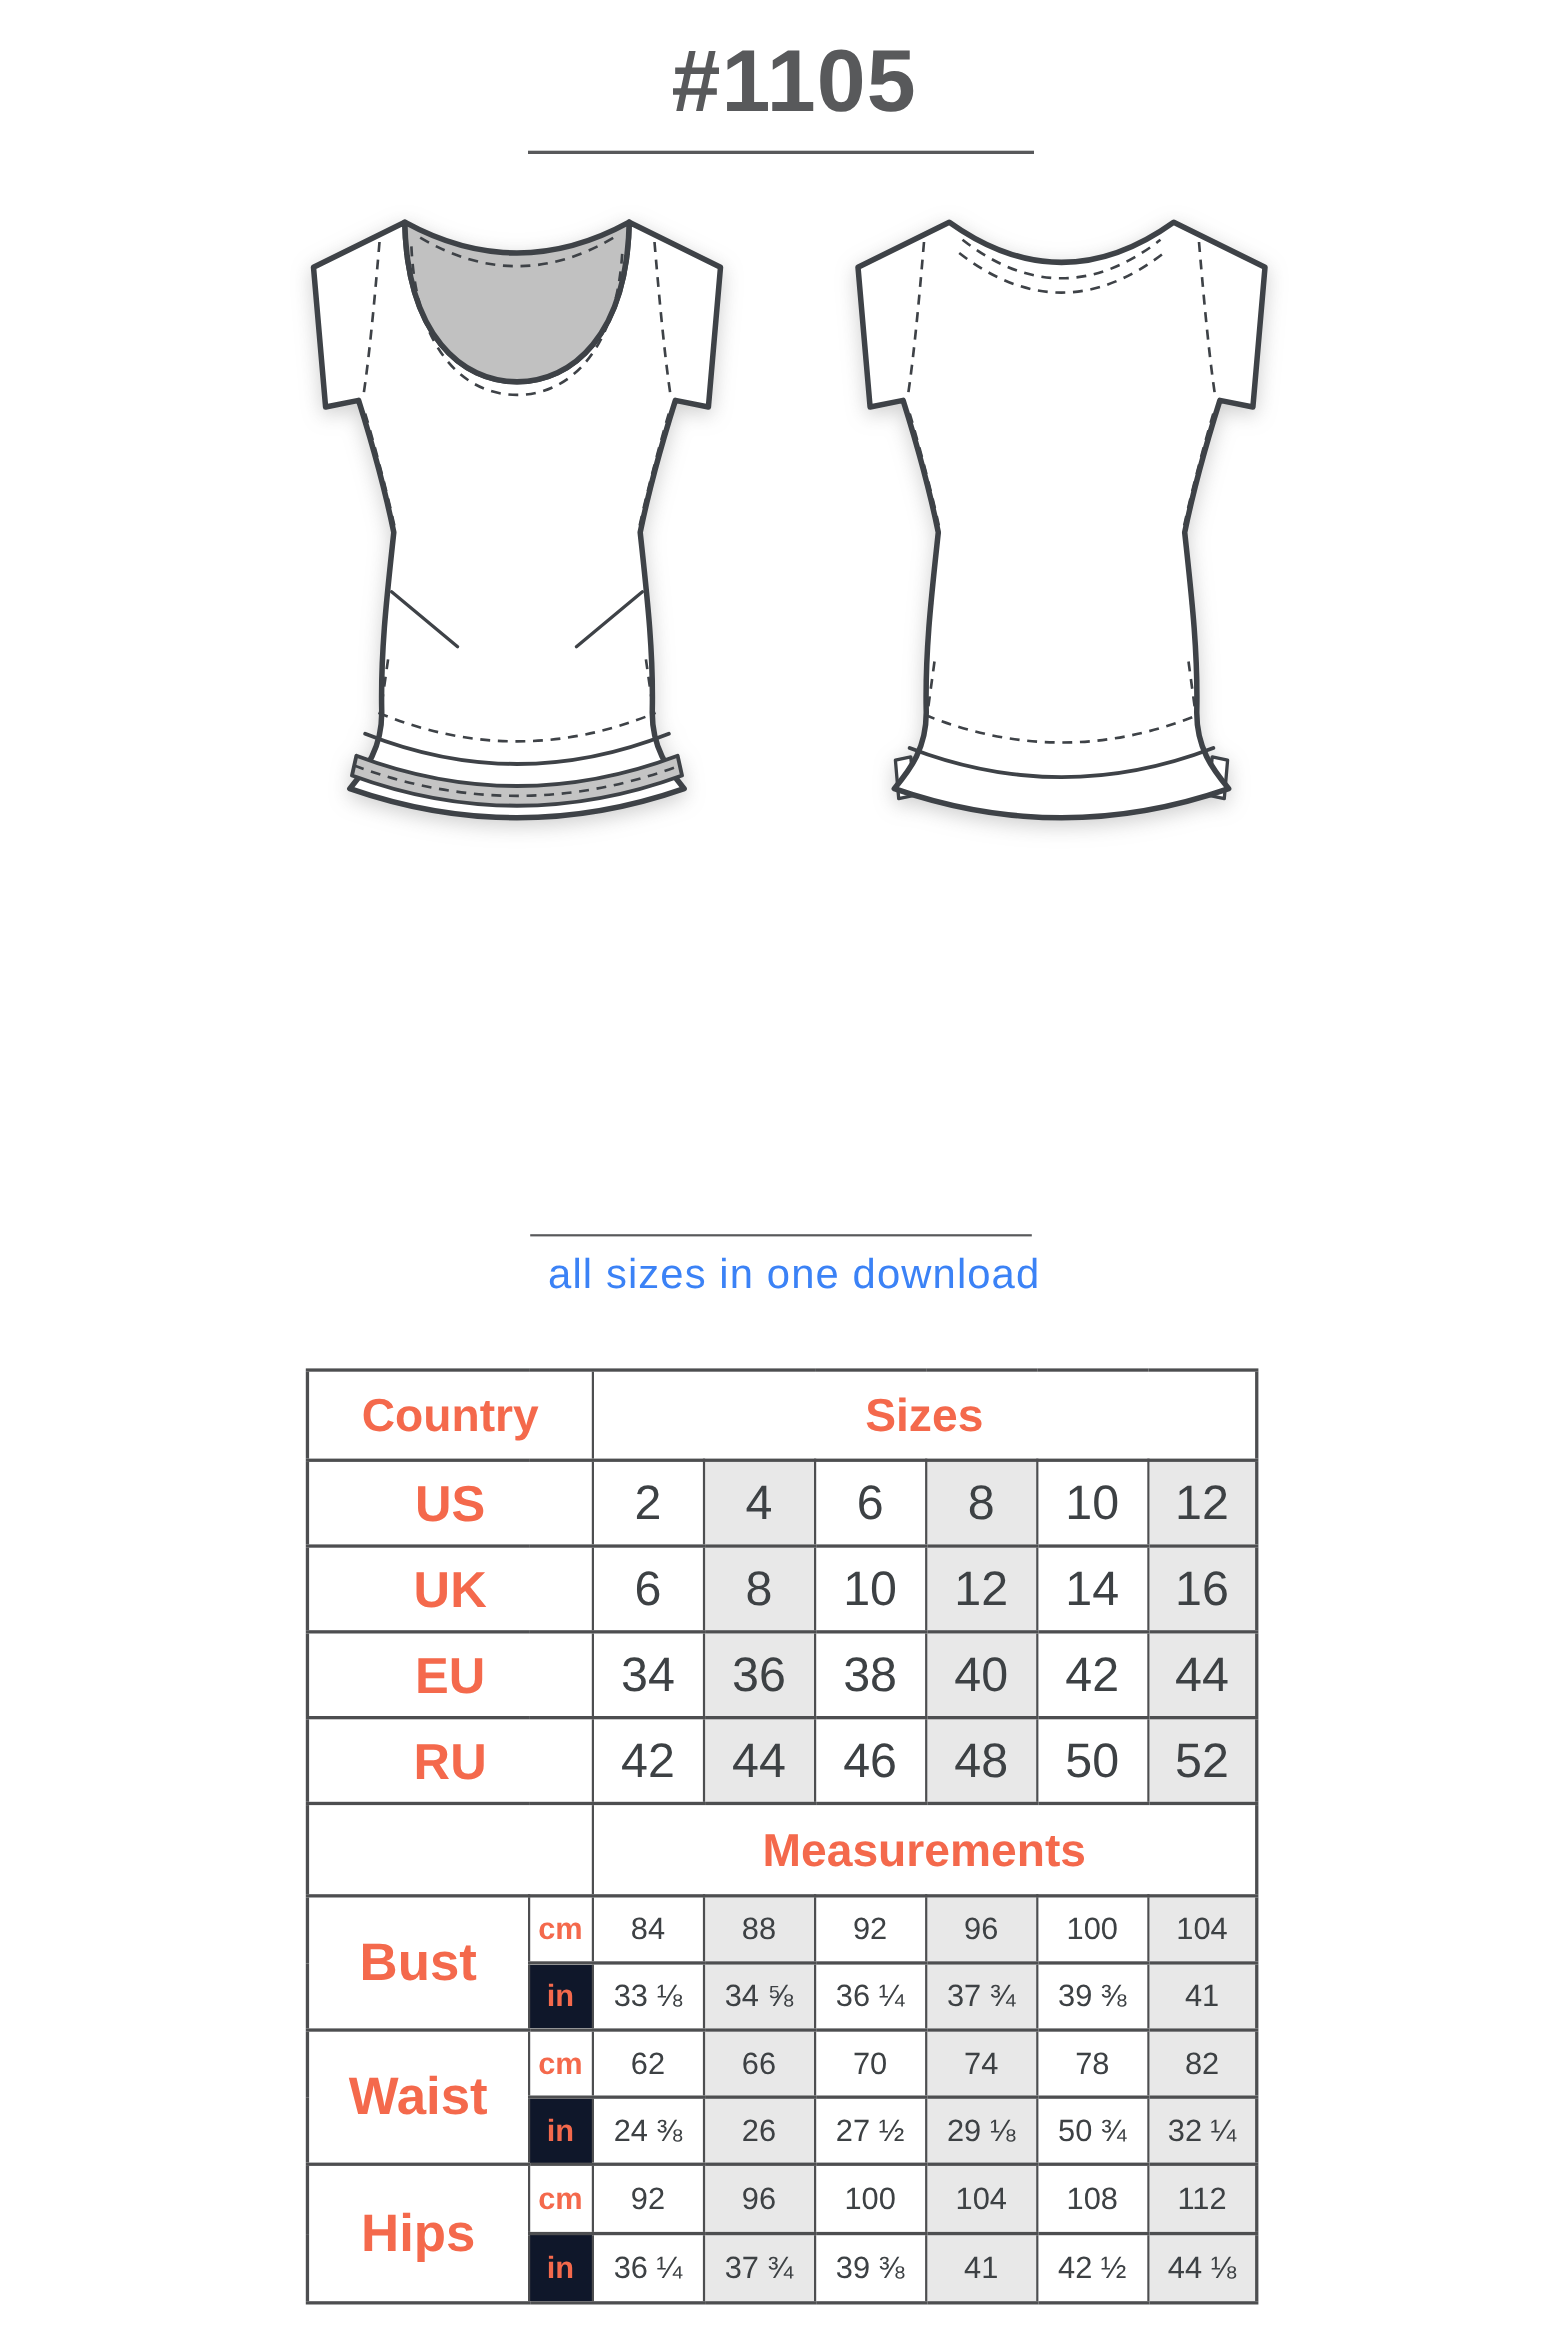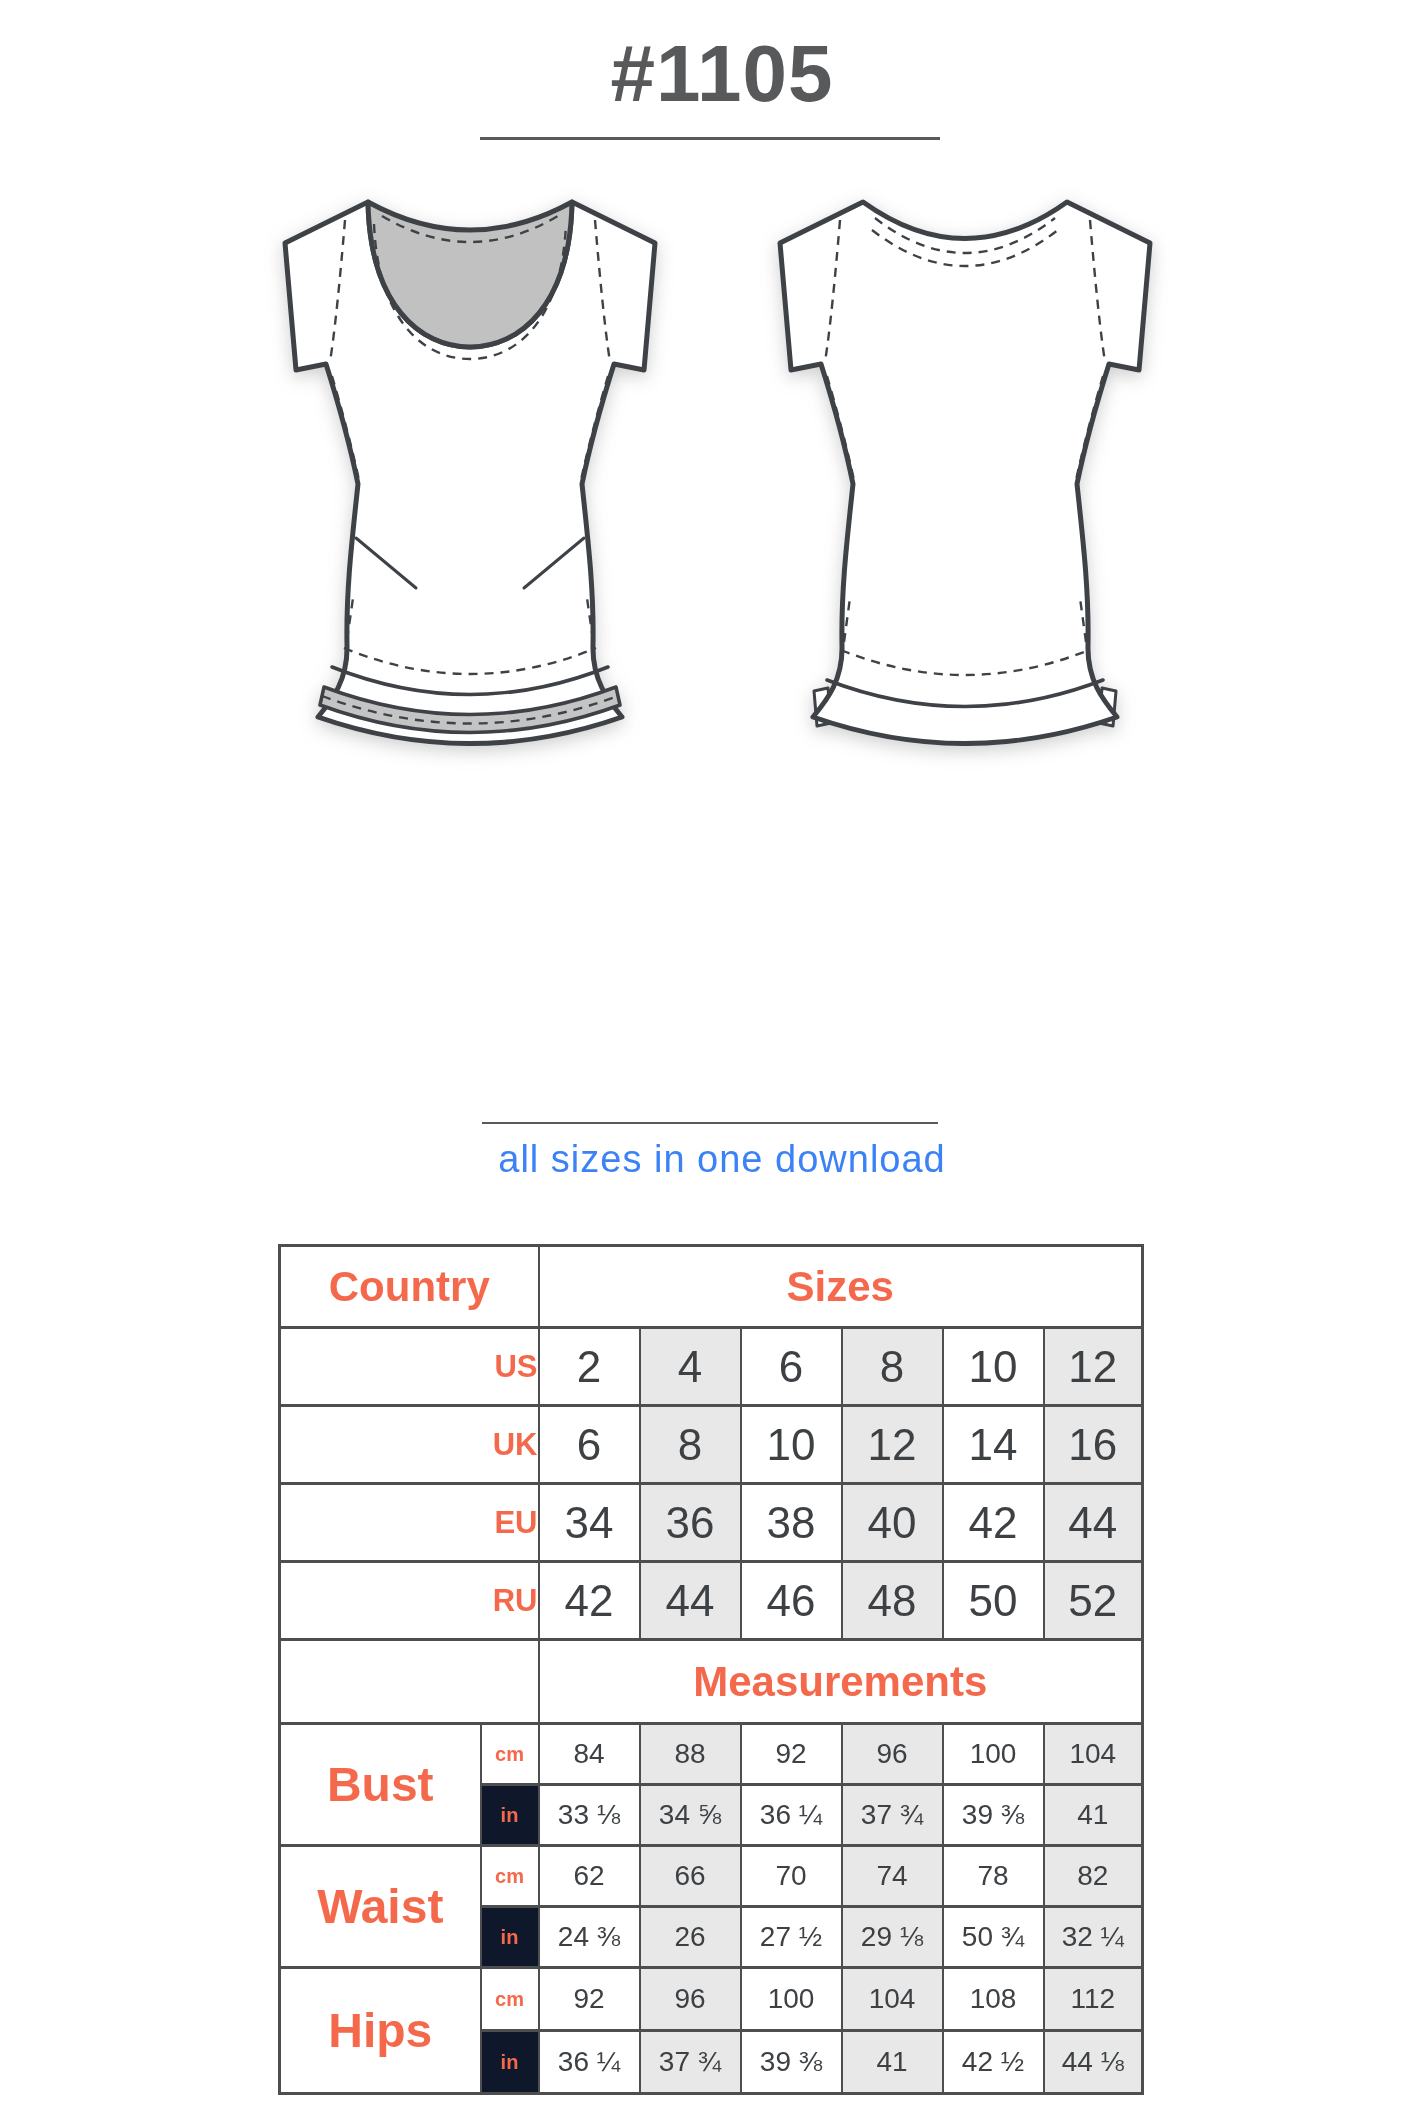--- a/index.html
+++ b/index.html
@@ -67,25 +67,25 @@
     overflow:hidden;
   }
   .size-table{border:3px solid #4d4e50;margin-top:36px;}
   tr.r-head{height:82px;}
   tr.r-size{height:78px;}
   tr.r-mhead{height:84px;}
   tr.r-m{height:61px;}
   tr.r-mlast{height:63px;}
   td.red{color:#f4694c;}
   td.hdr{font-size:42px;font-weight:600;}
-  td.clabel{font-size:31px;font-weight:600;text-align:right;}
+  td.clabel{font-size:46px;font-weight:600;}
   td.val{font-size:44px;font-weight:400;}
   td.mval{font-size:28px;font-weight:400;}
   td.mlabel{font-size:48px;font-weight:600;}
-  td.unit{font-size:20px;font-weight:600;}
+  td.unit{font-size:28px;font-weight:600;}
   td.shade{background:#e8e8e8;}
   td.in-cell{background:#0f172a;}
   td.empty{background:#ffffff;}
 </style>
 </head>
 <body>
 
 <div class="page">
 
   <div class="pattern-number">#1105</div>

